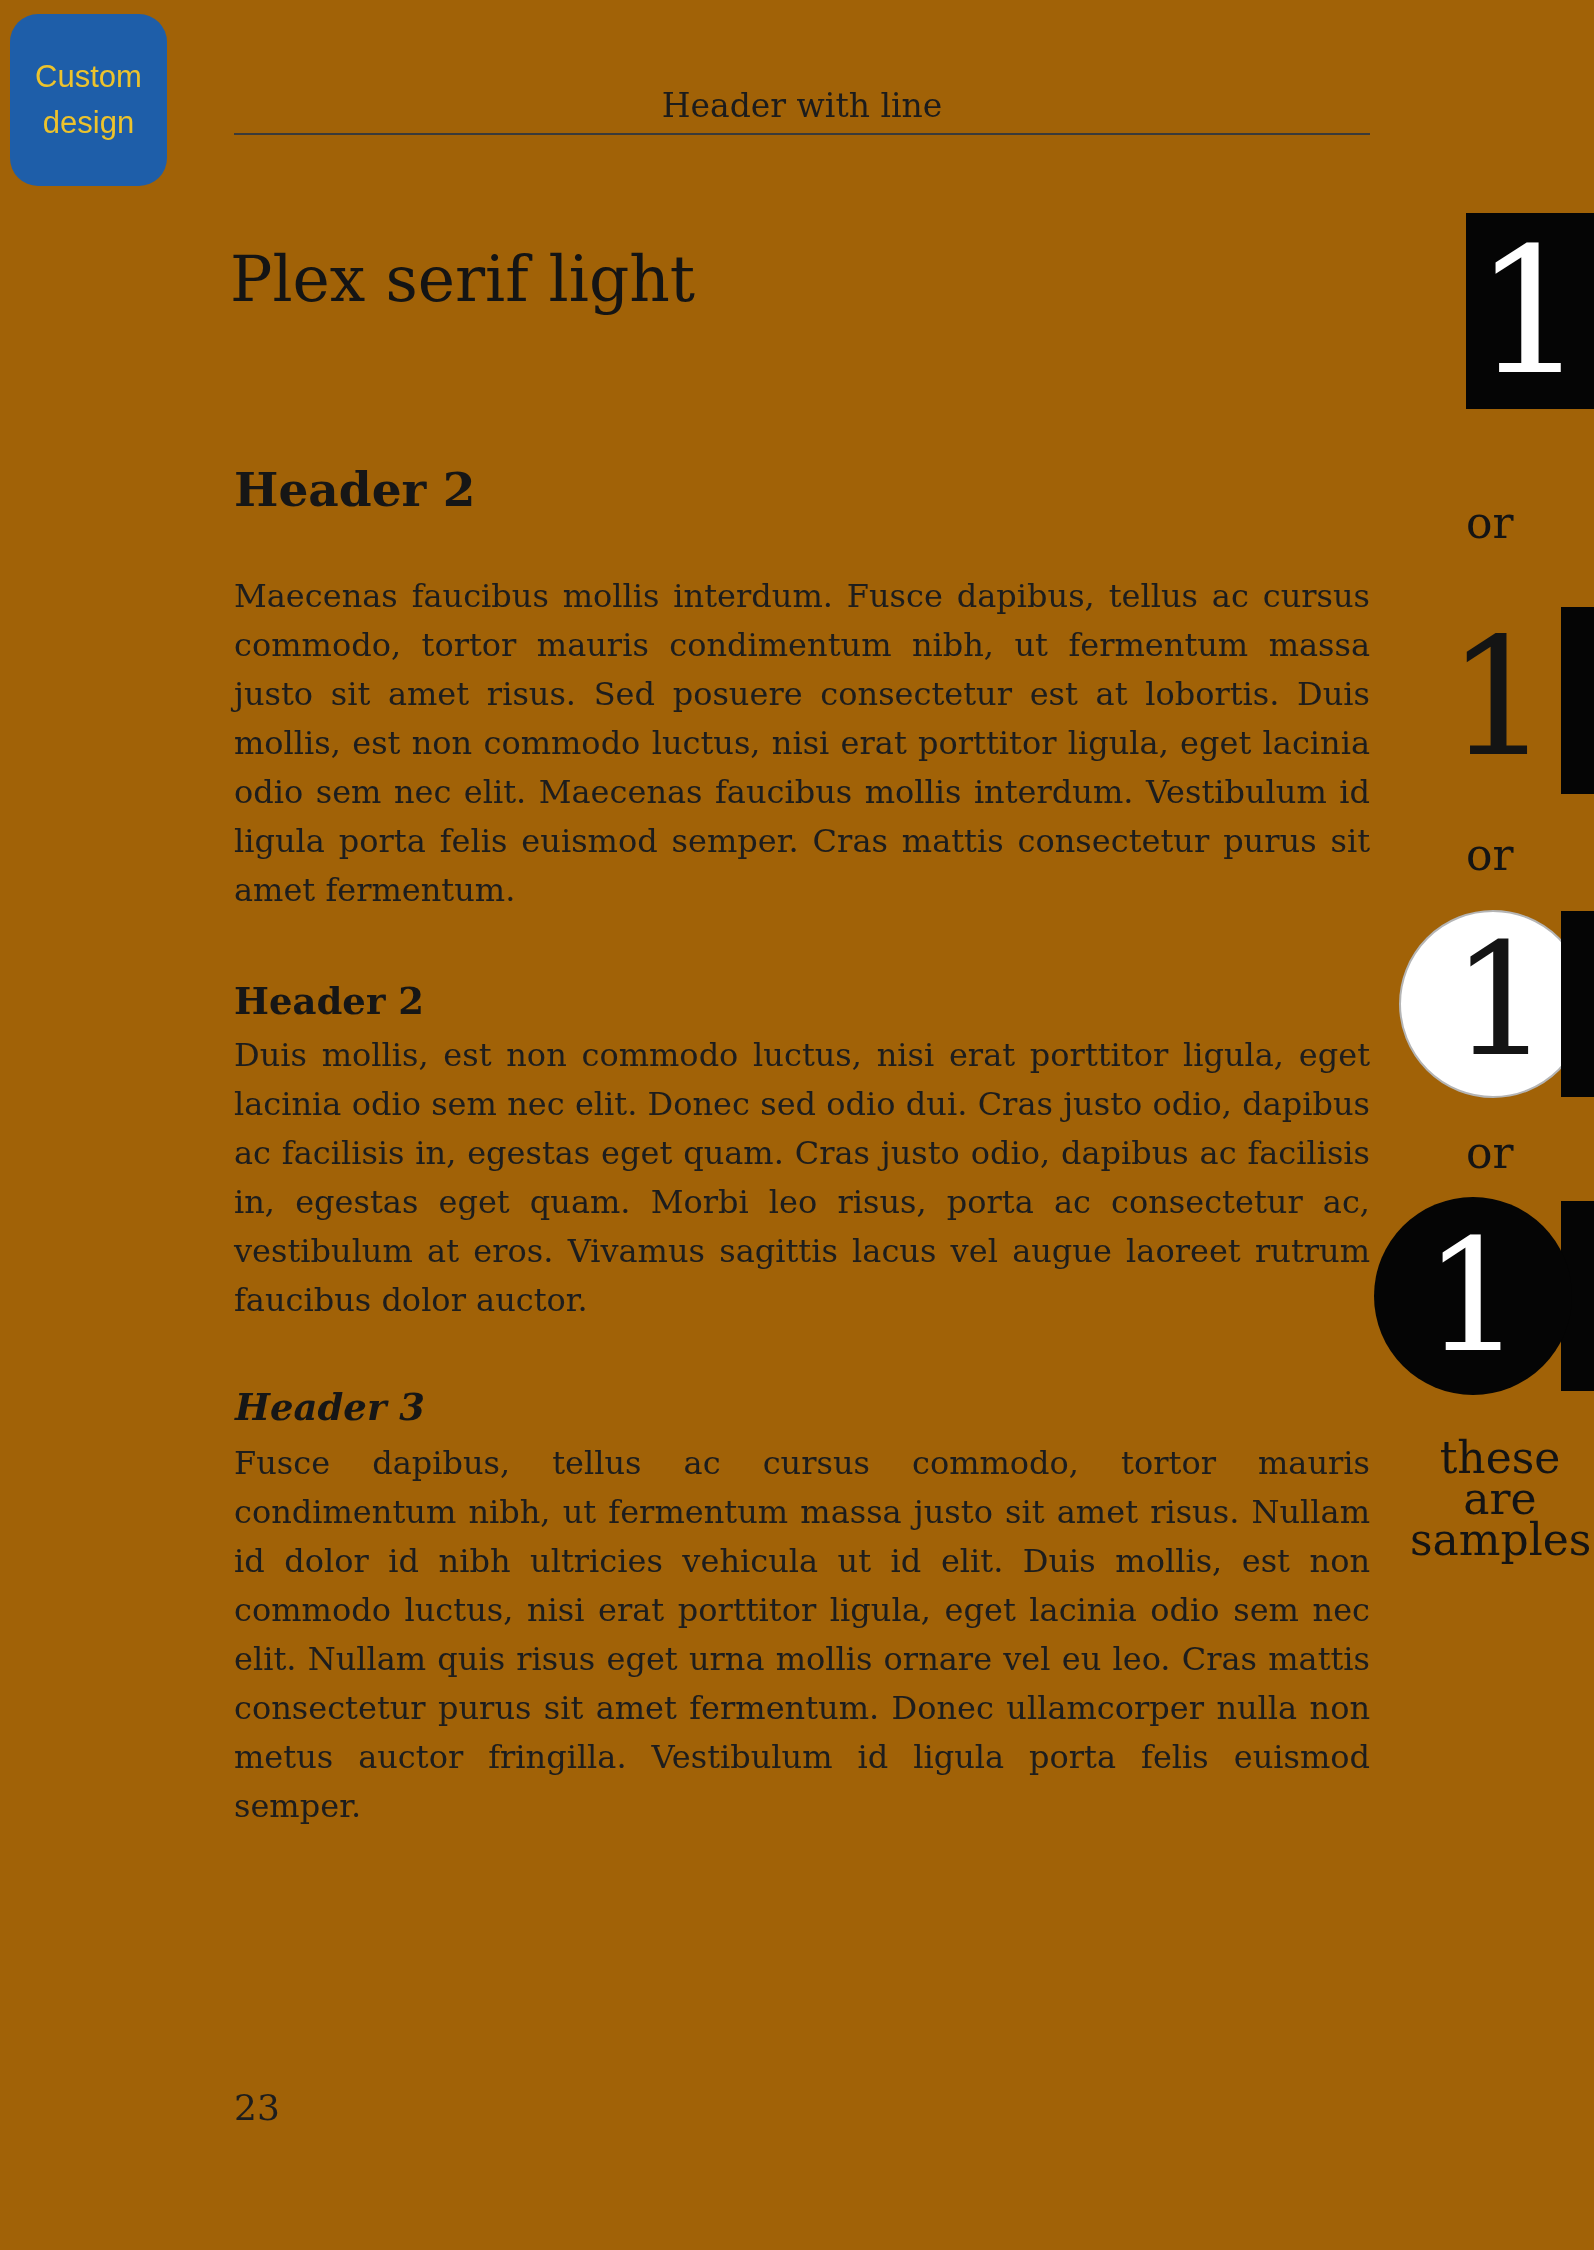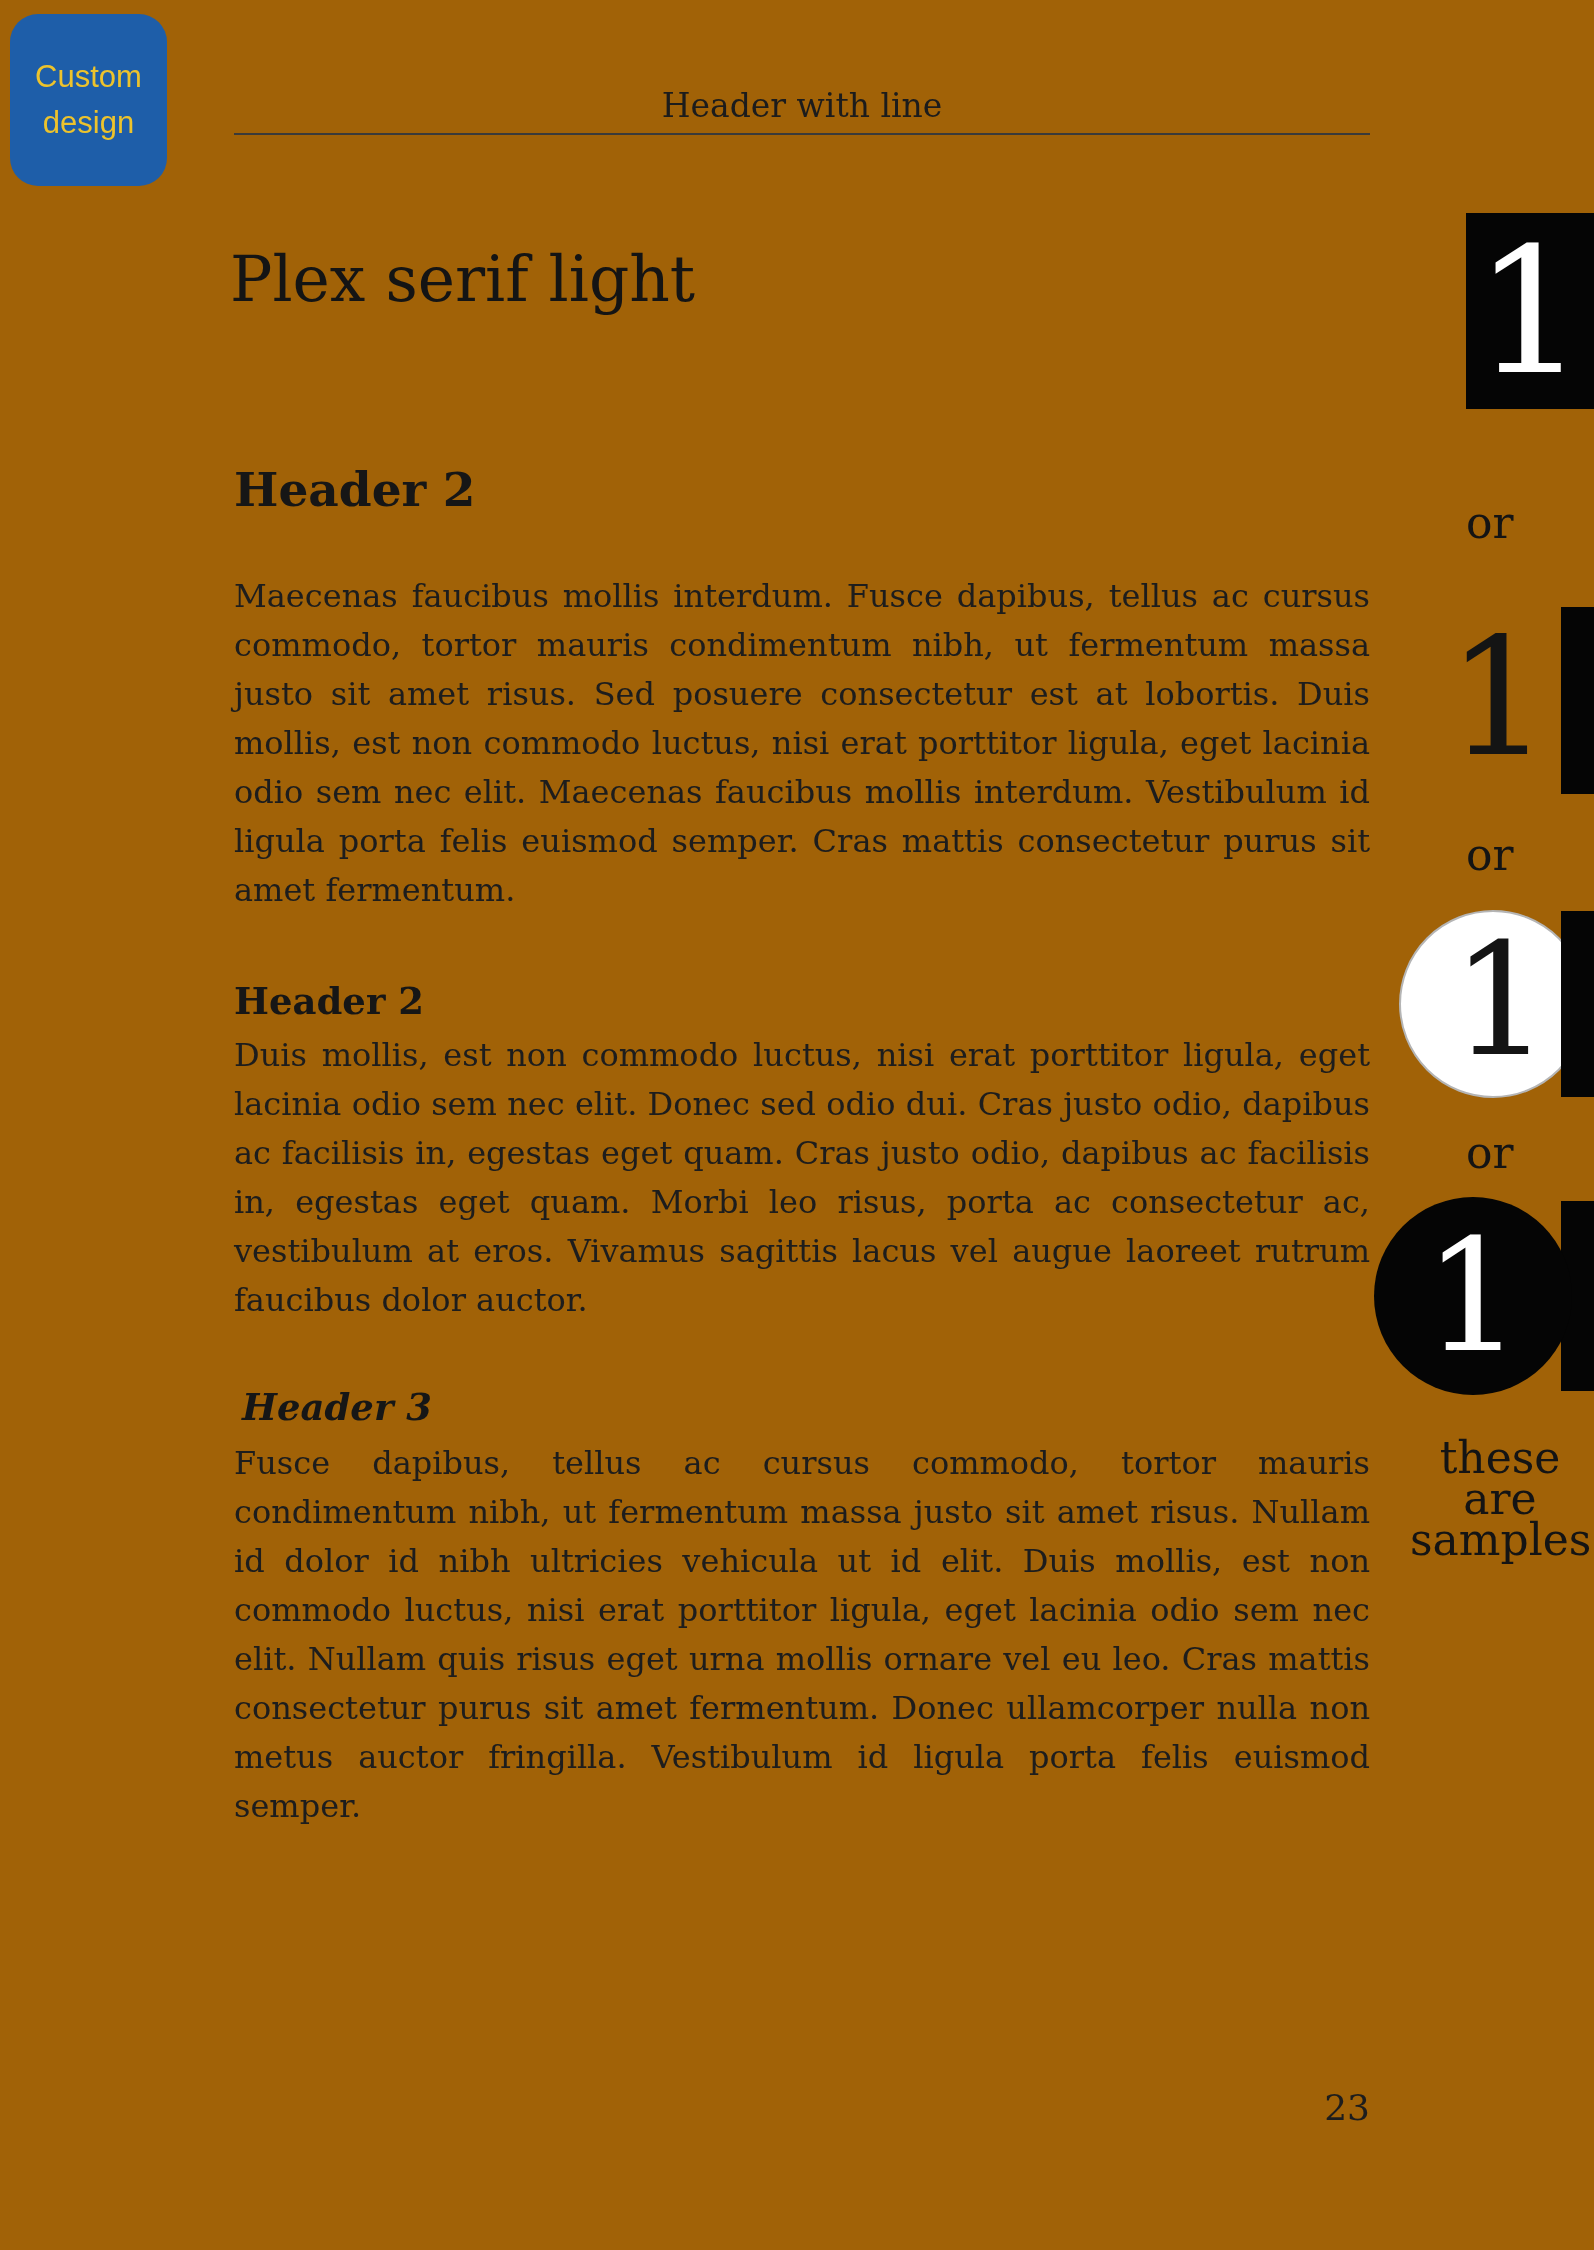--- a/index.html
+++ b/index.html
@@ -82,21 +82,21 @@
     color: #161616;
   }
   .content-col h2 {
     margin: 64px 0 8px 0;
     font-size: 37px;
     line-height: 44px;
     font-weight: 700;
     color: #161616;
   }
   .content-col h3 {
-    margin: 60px 0 10px 8px;
+    margin: 60px 0 10px 1px;
     font-size: 37px;
     line-height: 44px;
     font-weight: 700;
     font-style: italic;
     color: #161616;
   }
   .body-text {
     margin: 0;
     font-size: 32px;
     line-height: 49px;
@@ -236,21 +236,20 @@
     line-height: 41px;
     color: #141414;
   }
 
   
   .page-number {
     position: absolute;
     left: 234px;
     top: 2086px;
     width: 1136px;
-    text-align: right;
     font-size: 36px;
     line-height: 44px;
     color: #1d1d1d;
   }
 </style>
 </head>
 <body>
 
 <div class="page">
 

